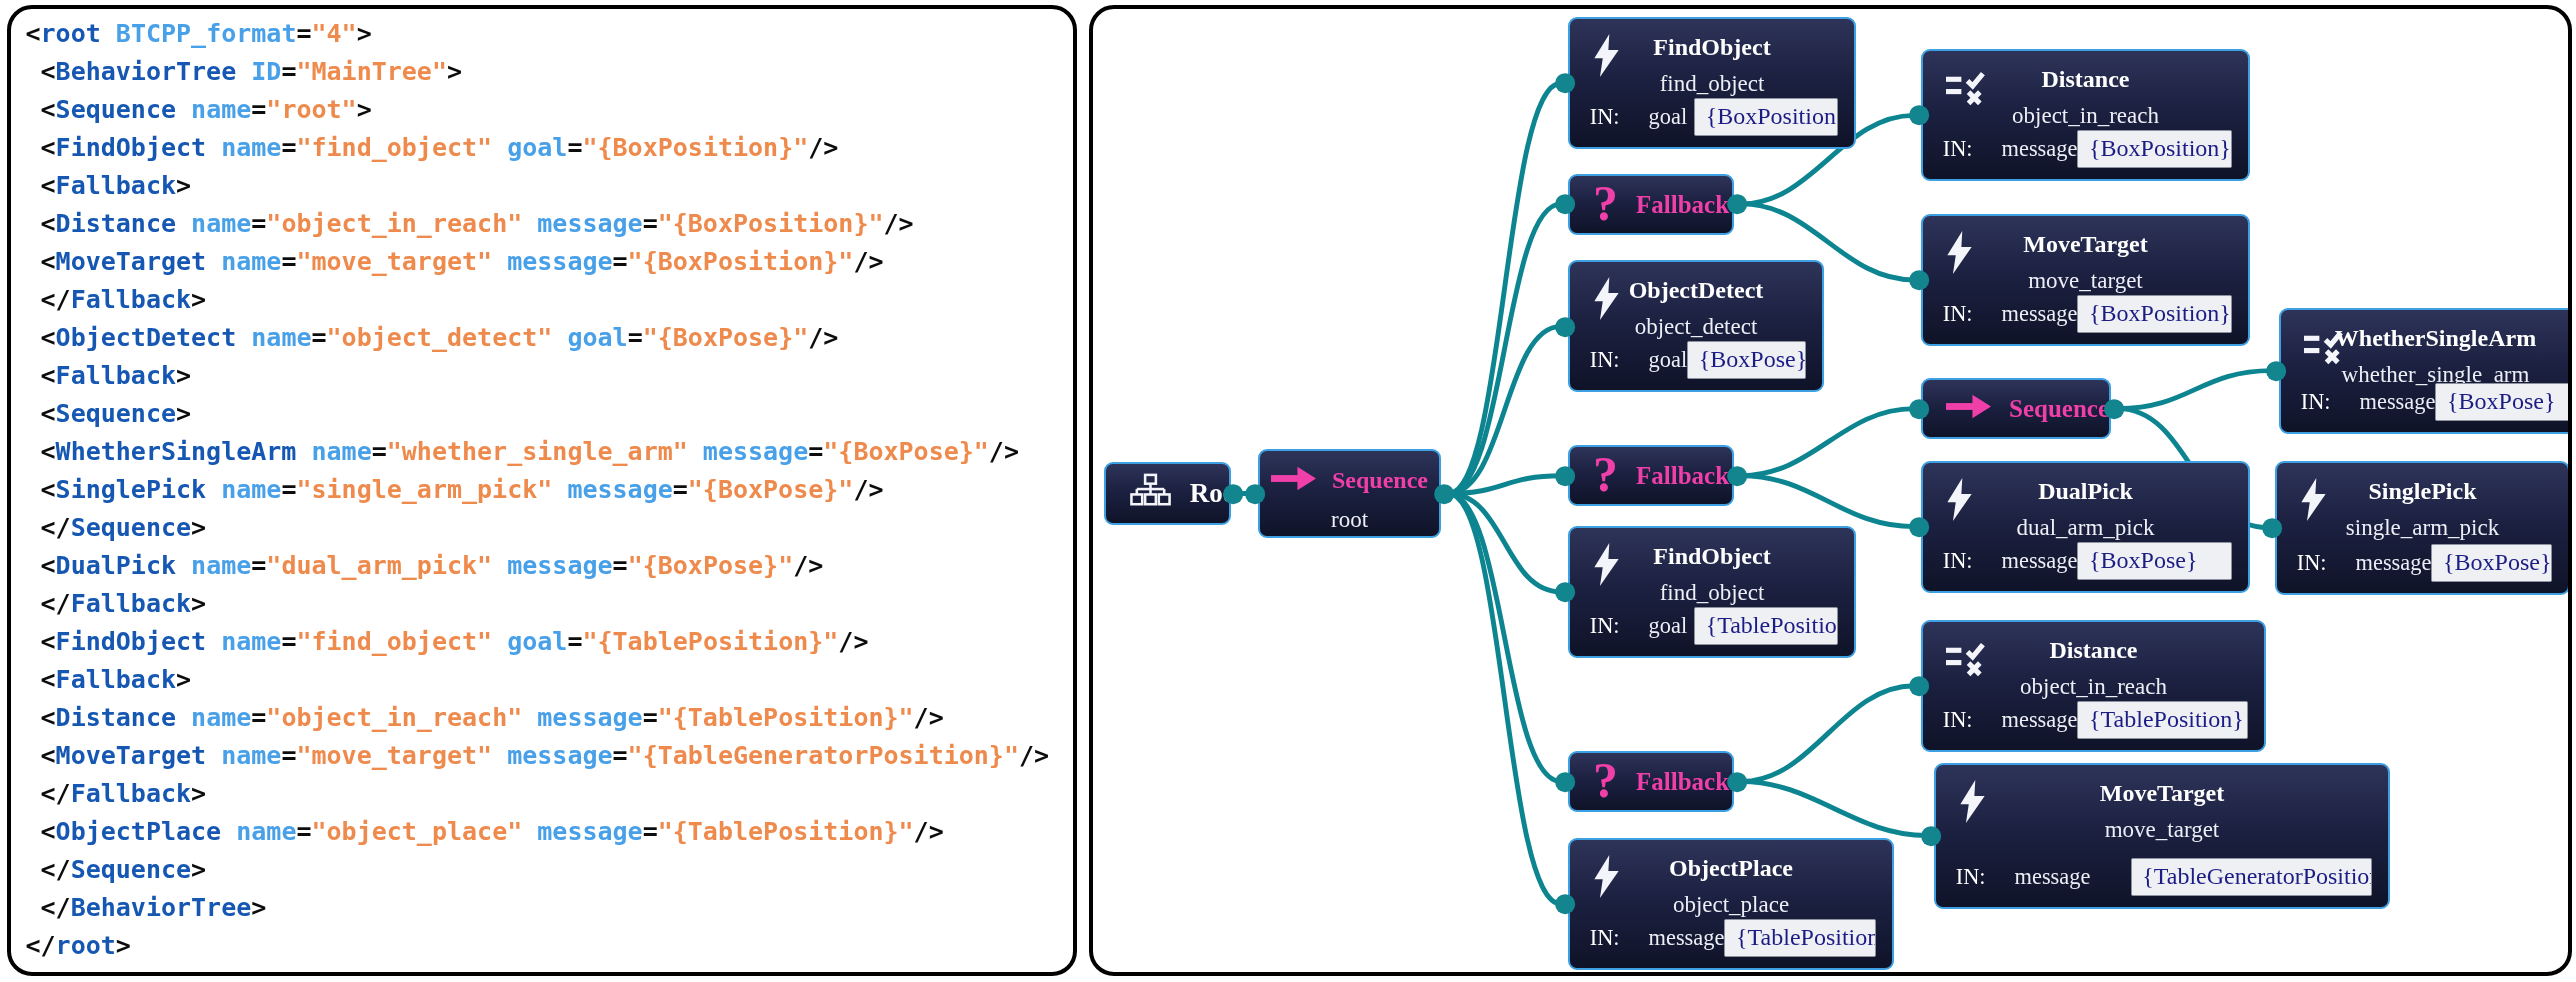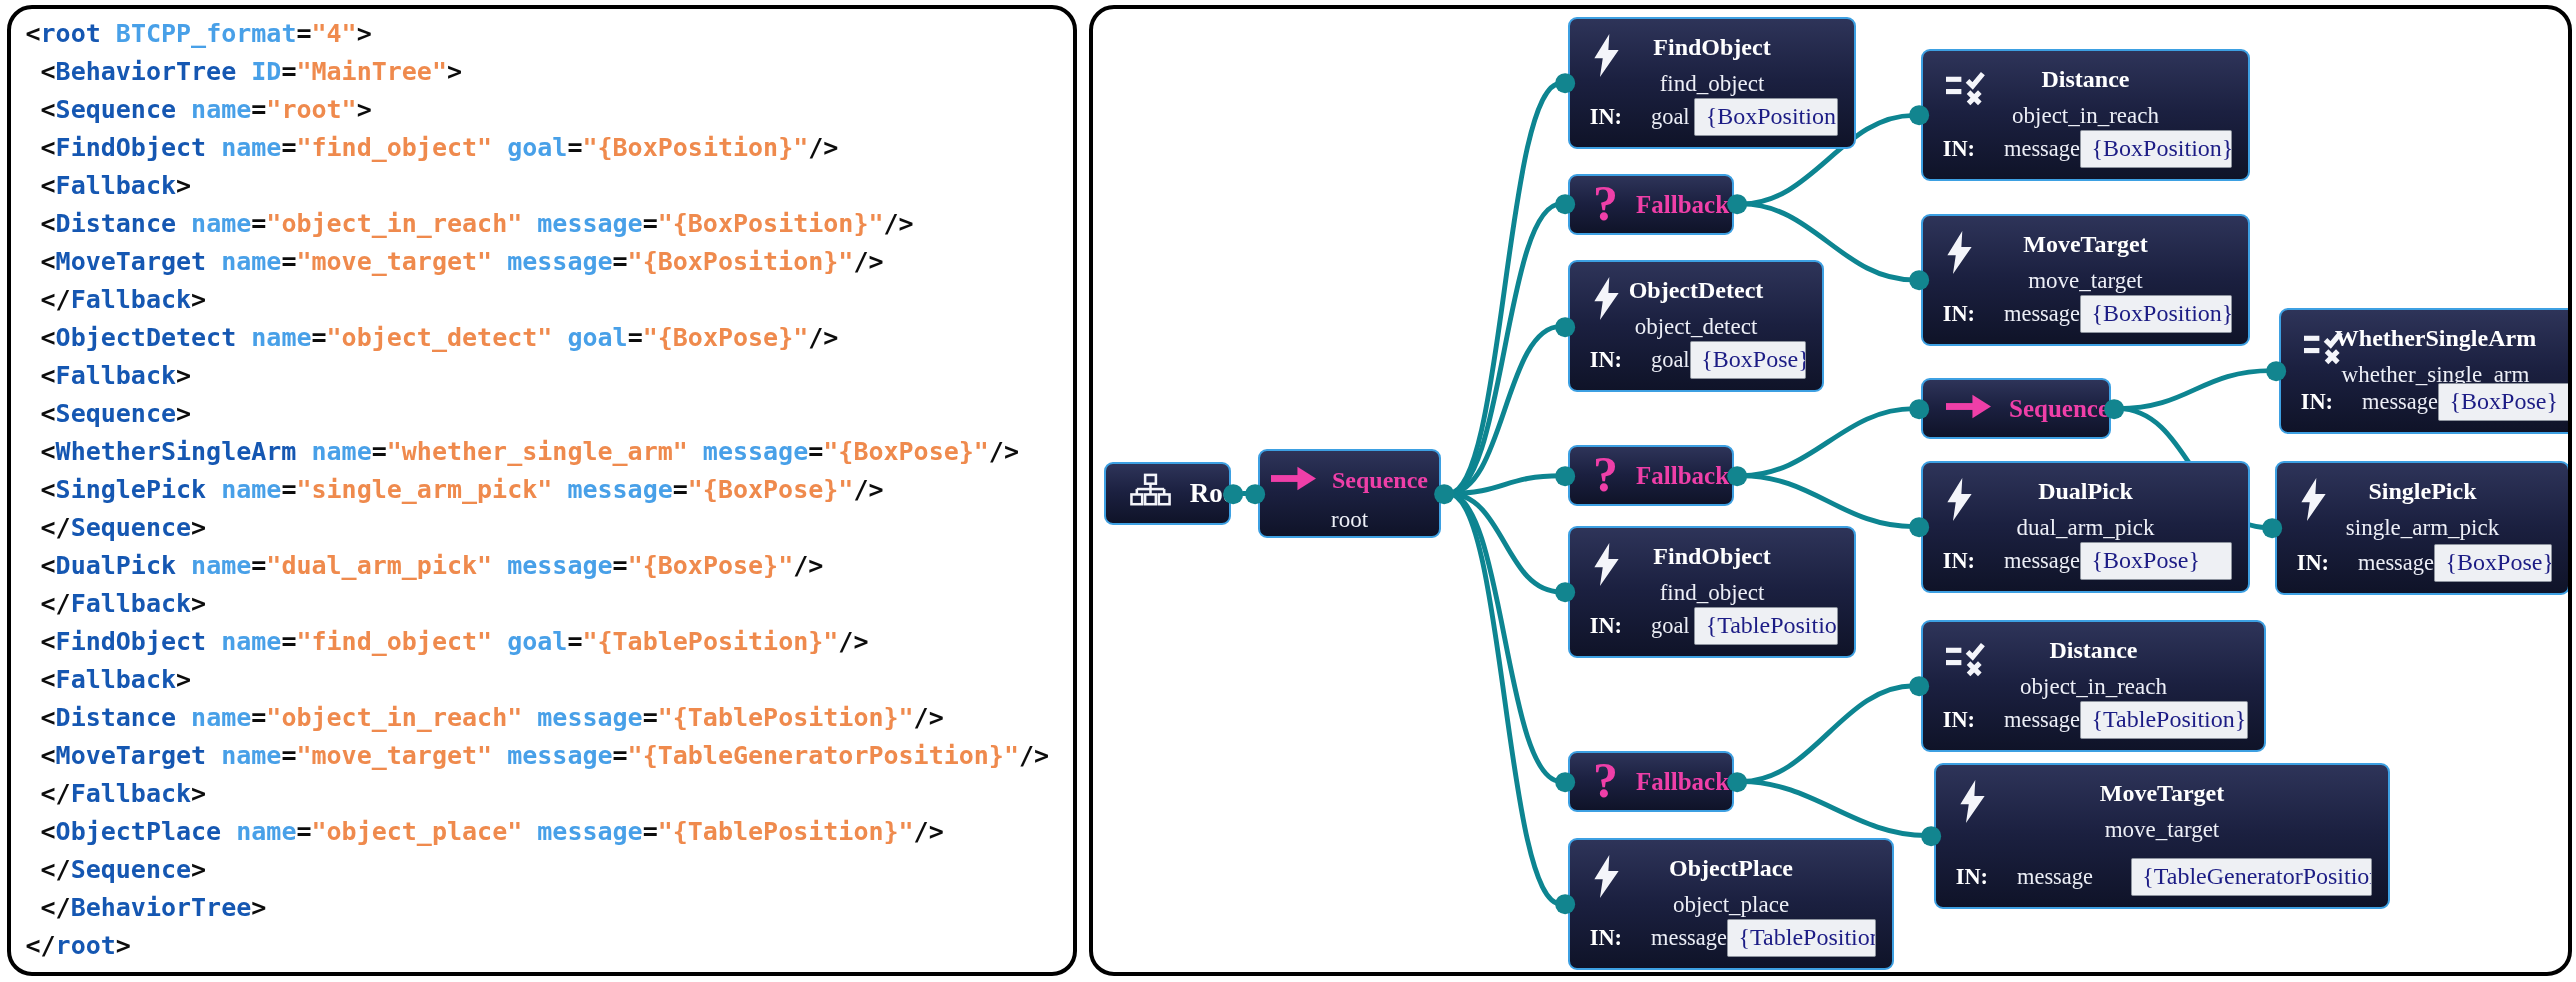--- a/index.html
+++ b/index.html
@@ -20,21 +20,21 @@
   .node{position:absolute;box-sizing:border-box;color:#fff;
         background:linear-gradient(180deg,#2e3459 0%,#1b2040 48%,#0f1328 100%);
         border:2.7px solid var(--node-border);border-radius:9px;}
   .node .ntitle{font-weight:bold;font-size:24px;color:#ffffff;}
   .big .ntitle{text-align:center;margin-top:14.3px;}
   .big .nsub{text-align:center;margin-top:10.7px;font-size:23px;color:#edeff7;}
   .nicon{position:absolute;left:23px;top:14.3px;}
   .cond .nicon{top:18px;}
   .nrow{position:absolute;left:0;right:0;bottom:11.6px;display:flex;align-items:center;
         padding:0 16px 0 19.7px;}
-  .nin{font-weight:bold;font-size:22.4px;color:#fff;}
+  .nin{font-weight:normal;font-size:22.4px;color:#fff;}
   .nport{margin-left:29px;font-size:22.4px;color:#eceef6;}
   .nval{margin-left:auto;width:58%;background:var(--input-bg);border:1.8px solid #8d939e;
         color:var(--input-text);font-size:24px;padding:4.5px 10.7px;border-radius:1.8px;
         box-sizing:border-box;white-space:nowrap;overflow:hidden;}
   .small{display:flex;align-items:center;padding-left:23px;gap:18px;}
   .small .ntitle{font-size:25px;}
   .small .ntitle.pink,.mid .ntitle.pink{color:var(--pink);}
   .mid{padding-top:14.3px;}
   .mid .trow{display:flex;align-items:center;justify-content:center;gap:16px;}
   .mid .nsub{text-align:center;margin-top:12.5px;font-size:23px;color:#edeff7;}

